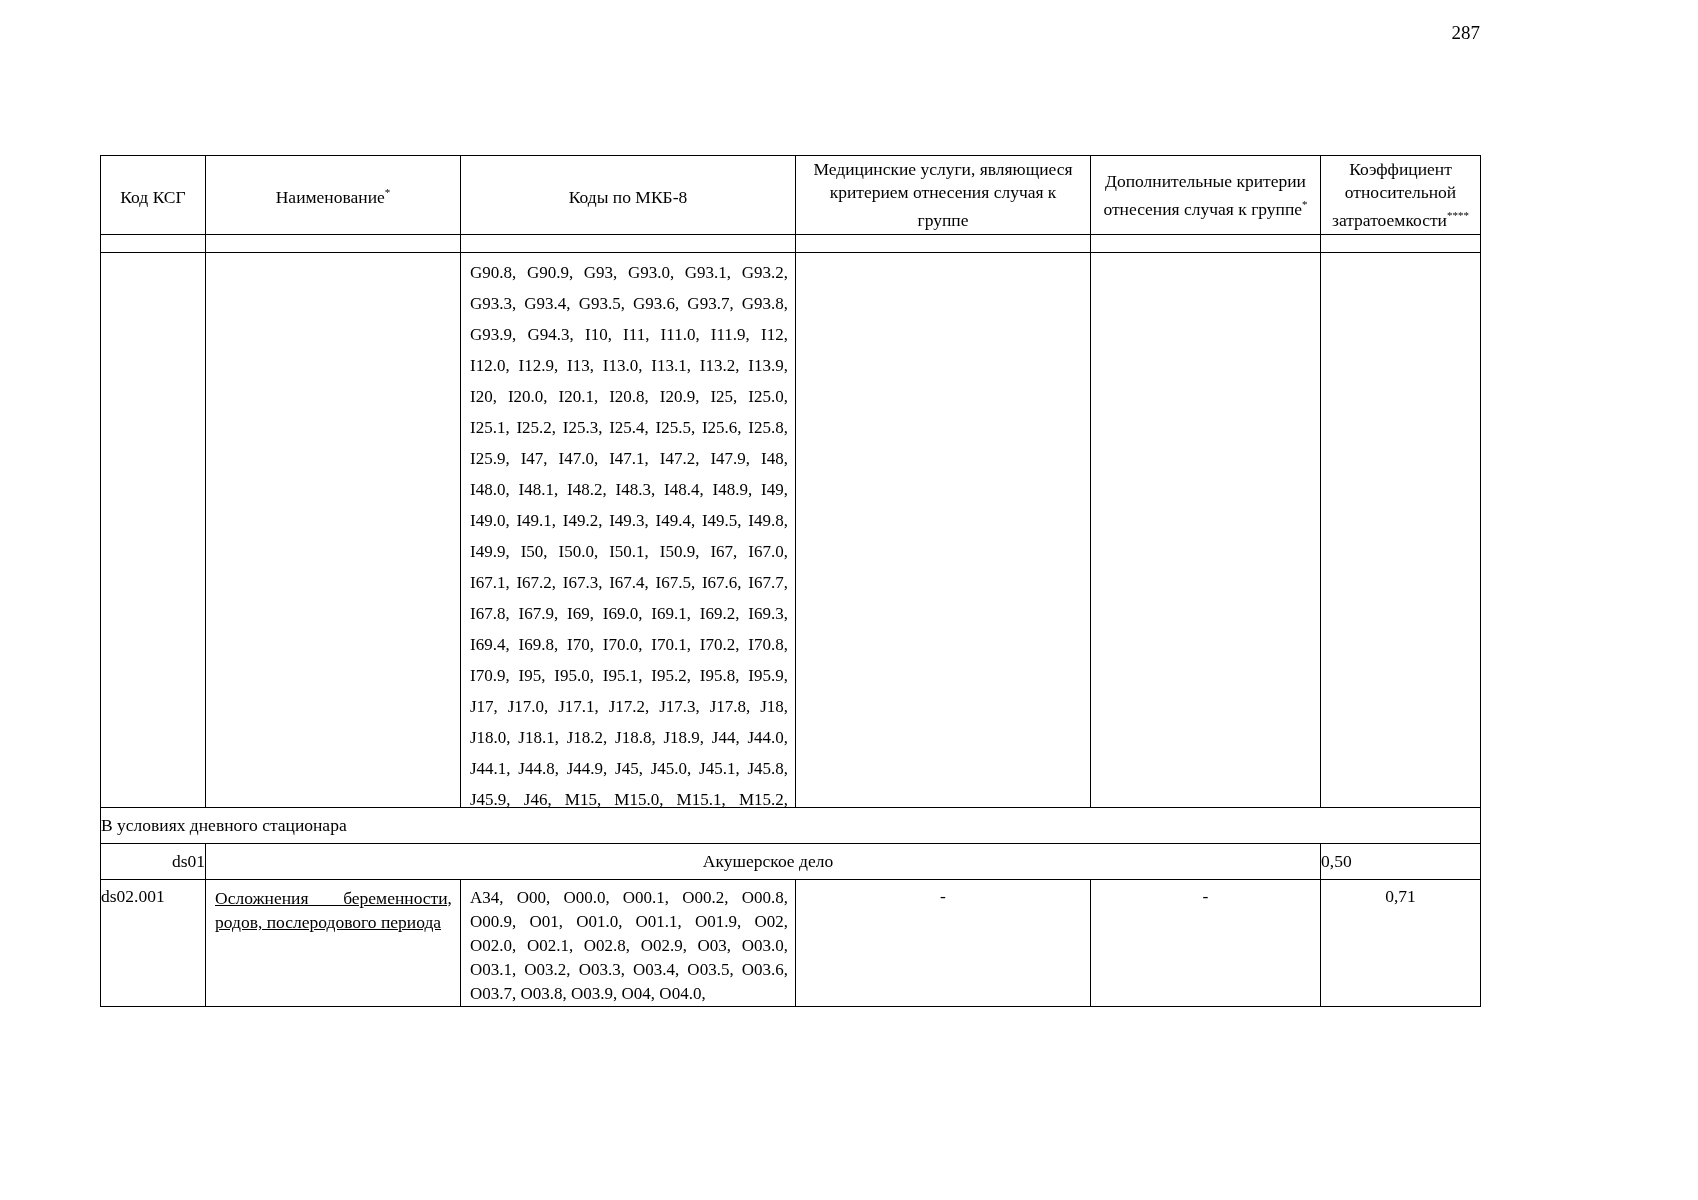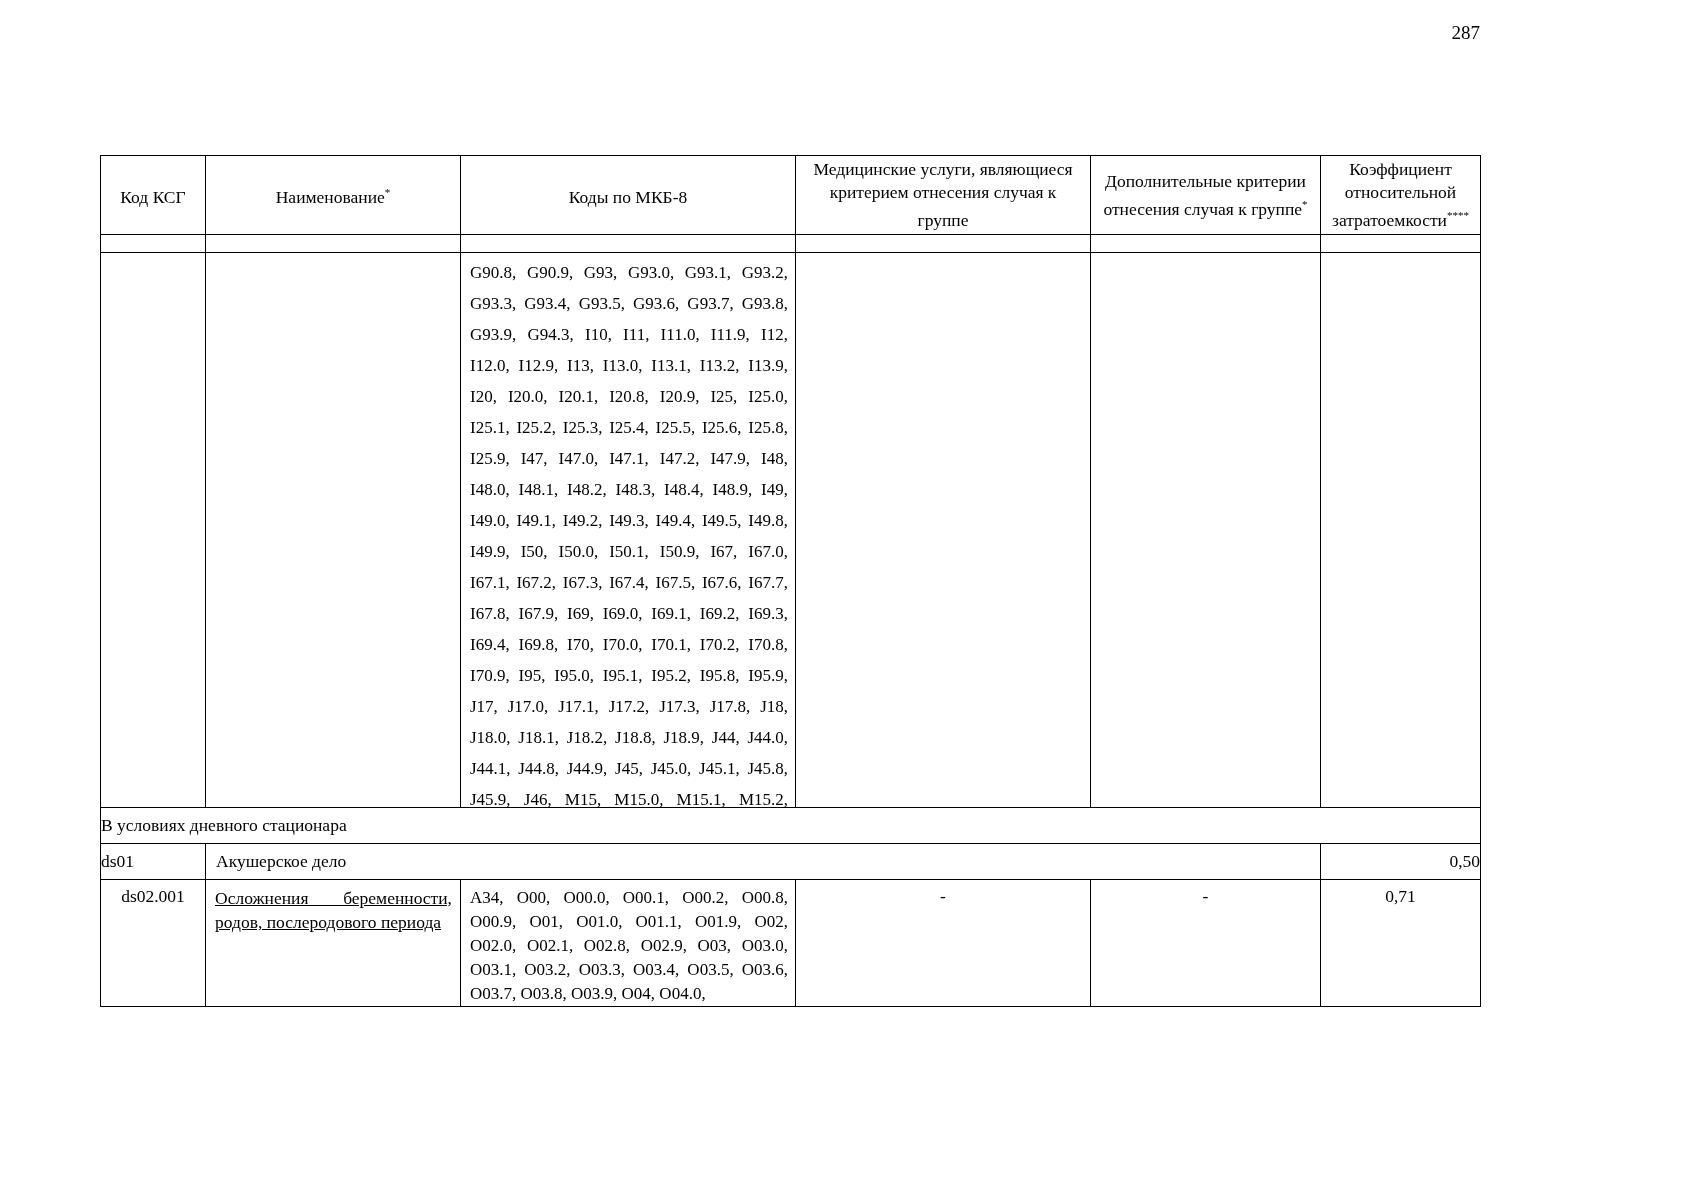--- a/index.html
+++ b/index.html
@@ -57,29 +57,29 @@
     height: 36px;
     text-align: left;
     vertical-align: middle;
     font-size: 17.5px;
   }
   .simple-row td {
     height: 36px;
     vertical-align: middle;
     font-size: 17.5px;
   }
-  .simple-row .row-code { text-align: left; }
-  .simple-row .row-name { text-align: left; padding-left: 10px; }
-  .simple-row .row-coef { text-align: right; }
+  .simple-row .row-code { text-align: right; }
+  .simple-row .row-name { text-align: center; padding-left: 10px; }
+  .simple-row .row-coef { text-align: left; }
   .detail-row td {
     vertical-align: top;
     font-size: 17.5px;
     padding-top: 6px;
   }
-  .detail-row .row-code { text-align: center; }
+  .detail-row .row-code { }
   .detail-row .row-name {
     text-align: justify;
     text-align-last: left;
     line-height: 24px;
     padding: 6px 8px 0 9px;
     text-decoration: underline;
   }
   .detail-row .row-codes {
     text-align: justify;
     text-align-last: left;

